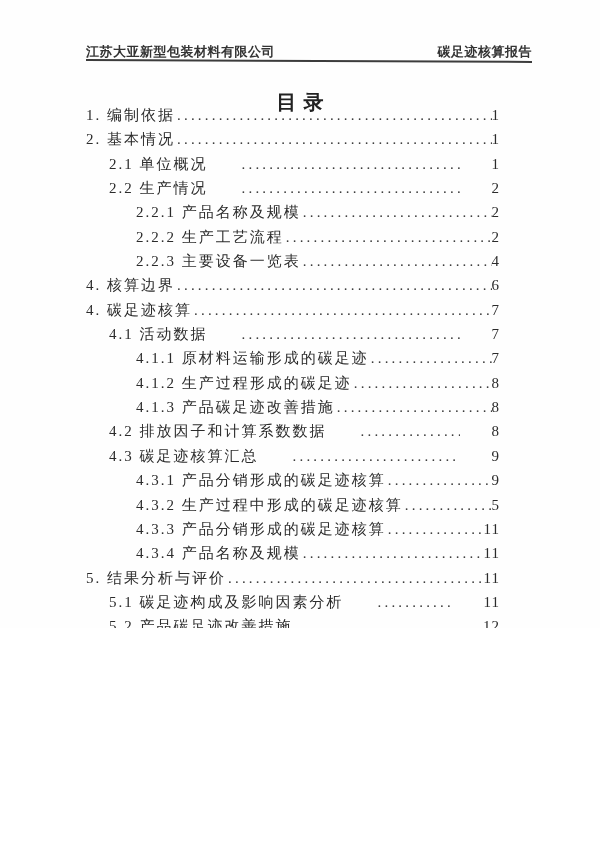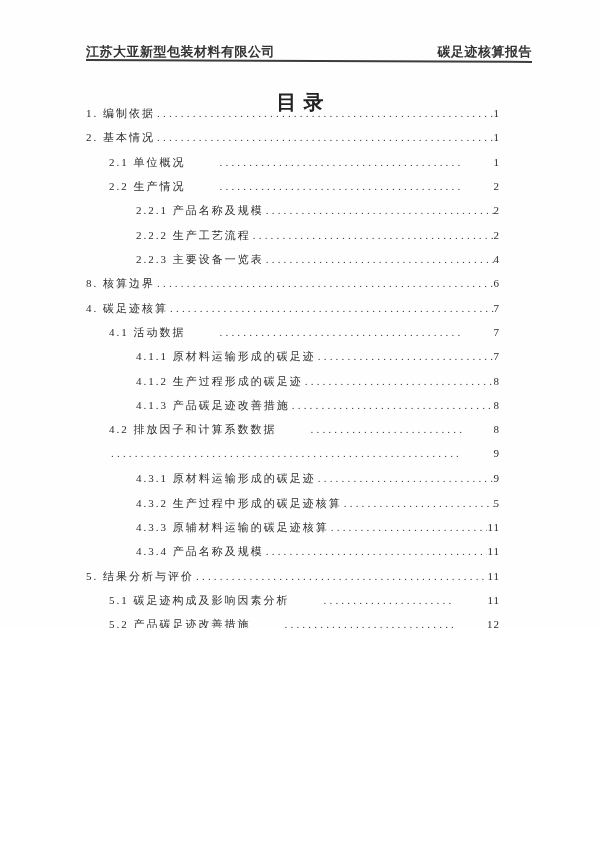--- a/index.html
+++ b/index.html
@@ -55,21 +55,21 @@
   .toc {
     position: absolute;
     top: 106px;
     left: 86px;
     width: 414px;
   }
   .toc-row {
     display: flex;
     align-items: baseline;
     height: 24.35px;
-    font-size: 11px;
+    font-size: 15px;
     color: #2b2b2b;
   }
   .lvl-1 { padding-left: 0; }
   .lvl-2 { padding-left: 23px; gap: 32px; }
   .lvl-3 { padding-left: 50px; }
   .toc-label {
     white-space: nowrap;
     letter-spacing: 2px;
   }
   .toc-leader {
@@ -130,21 +130,21 @@
         <span class="toc-label">2.2.2 生产工艺流程</span>
         <span class="toc-leader">............................................................................................................................................</span>
         <span class="toc-page">2</span>
       </div>
       <div class="toc-row lvl-3">
         <span class="toc-label">2.2.3 主要设备一览表</span>
         <span class="toc-leader">............................................................................................................................................</span>
         <span class="toc-page">4</span>
       </div>
       <div class="toc-row lvl-1">
-        <span class="toc-label">8. 核算边界</span>
+        <span class="toc-label">4. 核算边界</span>
         <span class="toc-leader">............................................................................................................................................</span>
         <span class="toc-page">6</span>
       </div>
       <div class="toc-row lvl-1">
         <span class="toc-label">4. 碳足迹核算</span>
         <span class="toc-leader">............................................................................................................................................</span>
         <span class="toc-page">7</span>
       </div>
       <div class="toc-row lvl-2">
         <span class="toc-label">4.1 活动数据</span>
@@ -165,35 +165,36 @@
         <span class="toc-label">4.1.3 产品碳足迹改善措施</span>
         <span class="toc-leader">............................................................................................................................................</span>
         <span class="toc-page">8</span>
       </div>
       <div class="toc-row lvl-2">
         <span class="toc-label">4.2 排放因子和计算系数数据</span>
         <span class="toc-leader">............................................................................................................................................</span>
         <span class="toc-page">8</span>
       </div>
       <div class="toc-row lvl-2">
+        <span class="toc-label">4.3 碳足迹核算汇总</span>
         <span class="toc-leader">............................................................................................................................................</span>
         <span class="toc-page">9</span>
       </div>
       <div class="toc-row lvl-3">
-        <span class="toc-label">4.3.1 原材料运输形成的碳足迹</span>
+        <span class="toc-label">4.3.1 产品分销形成的碳足迹核算</span>
         <span class="toc-leader">............................................................................................................................................</span>
         <span class="toc-page">9</span>
       </div>
       <div class="toc-row lvl-3">
         <span class="toc-label">4.3.2 生产过程中形成的碳足迹核算</span>
         <span class="toc-leader">............................................................................................................................................</span>
         <span class="toc-page">5</span>
       </div>
       <div class="toc-row lvl-3">
-        <span class="toc-label">4.3.3 原辅材料运输的碳足迹核算</span>
+        <span class="toc-label">4.3.3 产品分销形成的碳足迹核算</span>
         <span class="toc-leader">............................................................................................................................................</span>
         <span class="toc-page">11</span>
       </div>
       <div class="toc-row lvl-3">
         <span class="toc-label">4.3.4 产品名称及规模</span>
         <span class="toc-leader">............................................................................................................................................</span>
         <span class="toc-page">11</span>
       </div>
       <div class="toc-row lvl-1">
         <span class="toc-label">5. 结果分析与评价</span>

